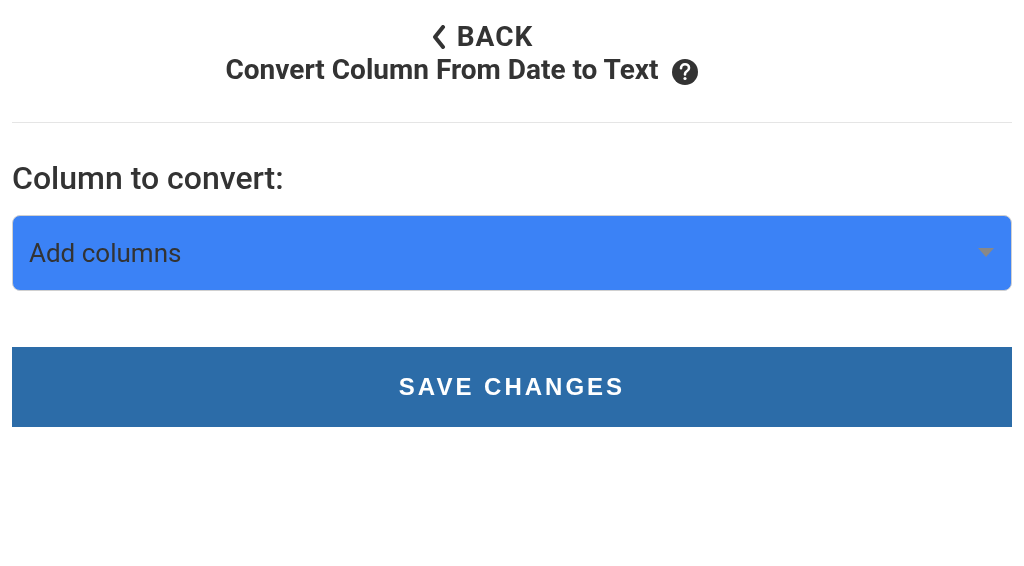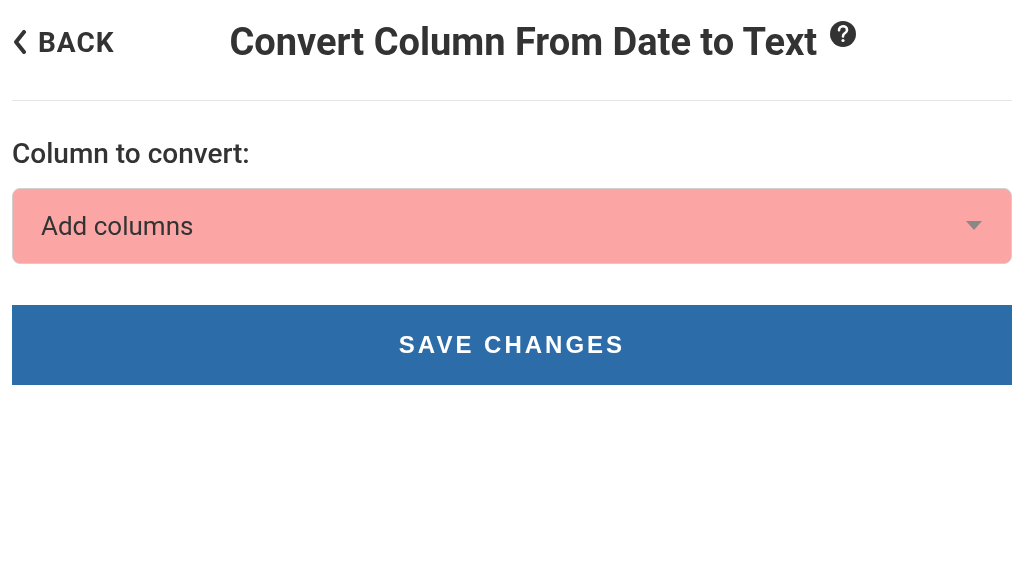--- a/index.html
+++ b/index.html
@@ -12,20 +12,21 @@
       background: #ffffff;
       padding: 20px 12px;
       color: #333;
     }
     .header {
       display: flex;
       align-items: center;
       margin-bottom: 36px;
       padding-bottom: 36px;
       border-bottom: 1px solid #e5e5e5;
+      flex-direction: column;
     }
     .back-button {
       display: flex;
       align-items: center;
       font-size: 28px;
       font-weight: 700;
       color: #333;
       cursor: pointer;
       margin-right: 60px;
       letter-spacing: 1px;
@@ -35,51 +36,51 @@
       display: inline-flex;
       align-items: center;
     }
     .back-chevron svg {
       width: 16px;
       height: 24px;
     }
     .title-wrap {
       flex: 1;
       display: flex;
-      align-items: flex-start;
+      align-items: flex-end;
       justify-content: center;
-      font-size: 38px;
+      font-size: 28px;
       font-weight: 700;
       color: #333;
       margin-left: -100px;
     }
     .help-icon {
       display: inline-flex;
       align-items: center;
       margin-left: 12px;
     }
     .help-icon svg {
       width: 28px;
       height: 28px;
     }
     .field-group {
       margin-bottom: 34px;
     }
     .field-label {
-      font-size: 28px;
+      font-size: 32px;
       font-weight: 500;
       color: #333;
       margin-bottom: 18px;
     }
     .select-box {
       width: 100%;
       border: 1px solid #d0d0d0;
       border-radius: 8px;
-      padding: 22px 28px;
-      background: #fca5a5;
+      padding: 22px 16px;
+      background: #3b82f6;
       display: flex;
       align-items: center;
       justify-content: space-between;
       cursor: pointer;
     }
     .select-value {
       font-size: 26px;
       color: #333;
       font-weight: 400;
     }
@@ -94,21 +95,21 @@
     .save-button {
       width: 100%;
       background: #2c6ca8;
       color: #fff;
       border: none;
       padding: 26px 0;
       font-size: 24px;
       font-weight: 600;
       letter-spacing: 3px;
       cursor: pointer;
-      margin-top: 7px;
+      margin-top: 22px;
       text-align: center;
     }
   </style>
 </head>
 <body>
 
 
 
 <div class="header">
   <div class="back-button">

